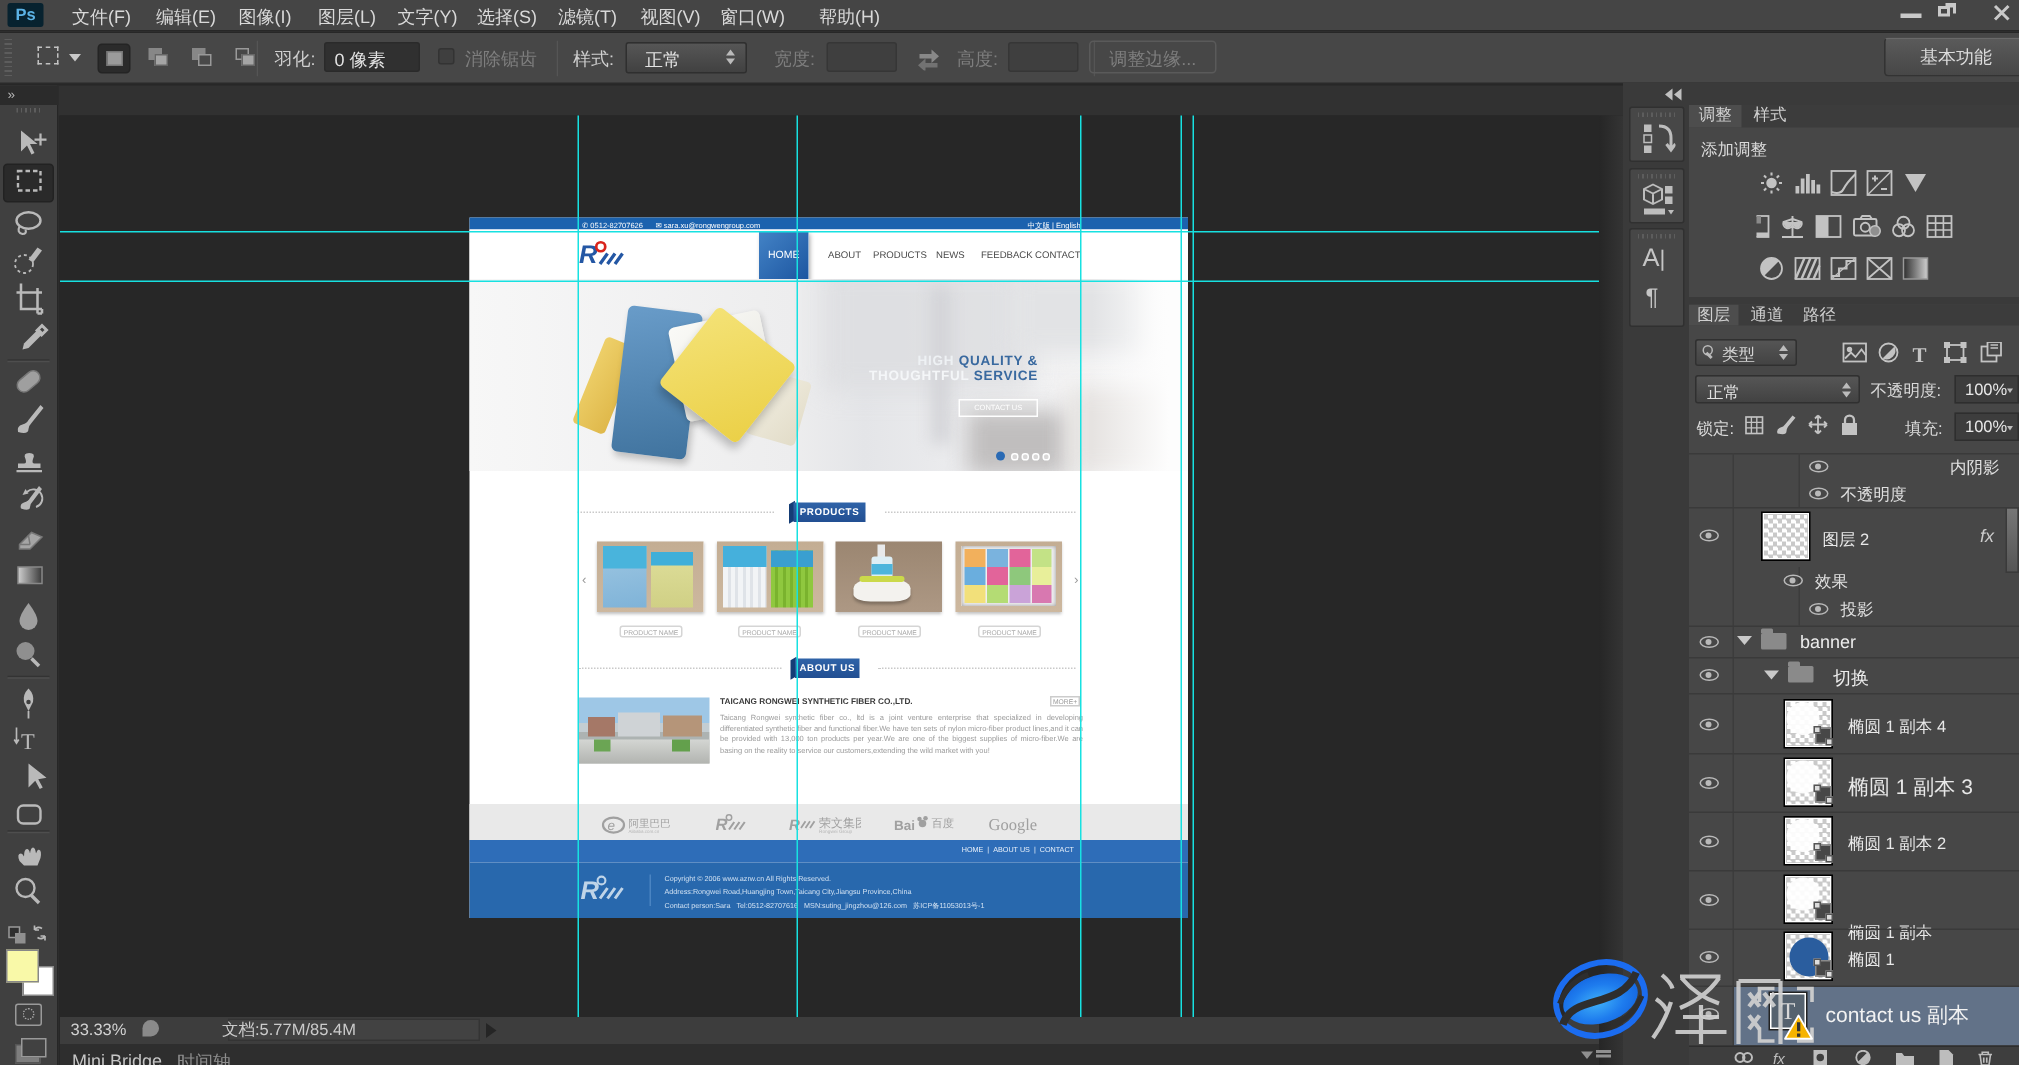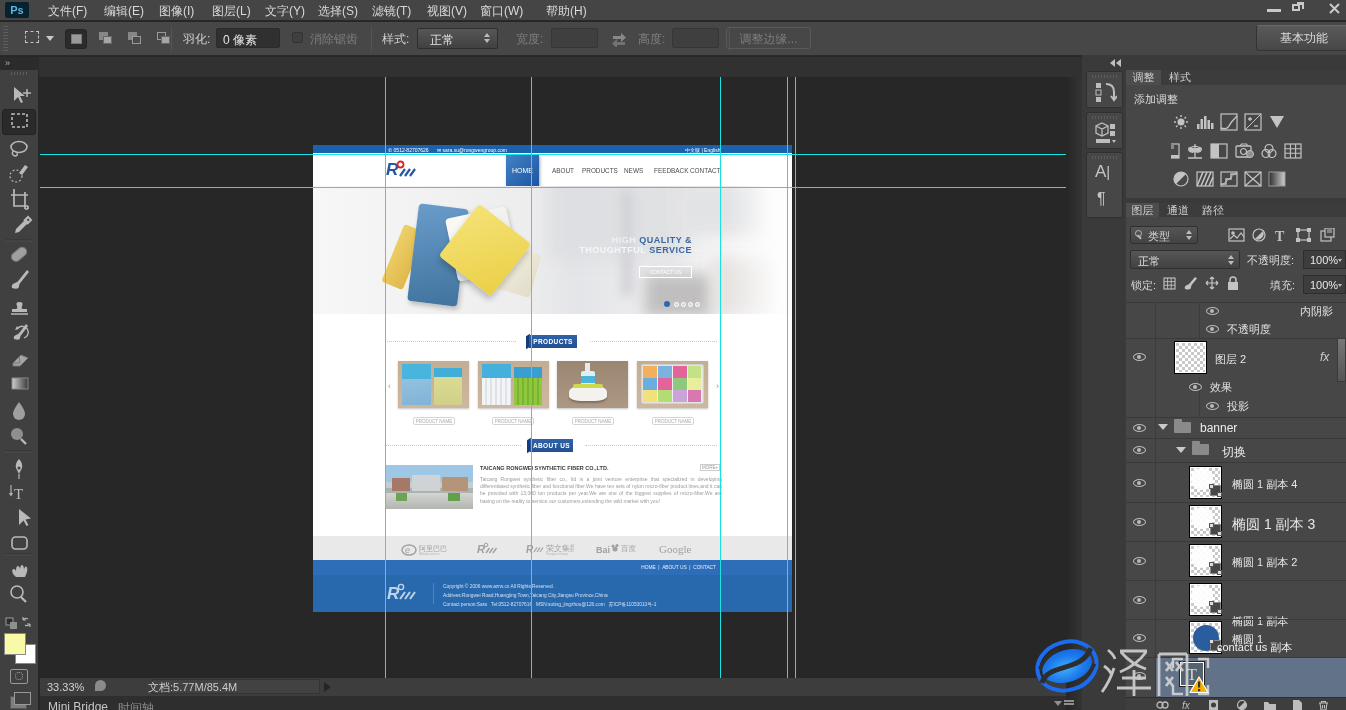--- a/index.html
+++ b/index.html
@@ -643,21 +643,21 @@
  <div class="eye" style="left:1133px;top:634px"></div>
  <div class="thumb" style="left:1190px;top:622px"></div>
  <div class="abs" style="left:1193px;top:625px;width:26px;height:26px;background:#2a5d9e;border-radius:50%"></div>
  <div class="vmask" style="left:1210px;top:640px"></div>
  <div class="abs" style="left:1232px;top:632px;color:#e8e8e8;font-size:11px">椭圆 1</div>
  <div class="abs" style="left:1126px;top:657px;width:220px;height:1px;background:#3a3a3a"></div>
 
  <div class="abs" style="left:1156px;top:658px;width:190px;height:39px;background:#627288"></div>
  <div class="eye" style="left:1133px;top:672px"></div>
  <div class="abs" style="left:1180px;top:662px;width:24px;height:24px;background:#55626f;border:1px solid #fff;outline:1px solid #222;color:#d8d8d8;font-size:16px;text-align:center;line-height:24px;font-family:'Liberation Serif'">T</div>
- <div class="abs" style="left:1217px;top:640px;color:#f2f2f2;font-size:11px">contact us 副本</div>
+ <div class="abs" style="left:1217px;top:668px;color:#f2f2f2;font-size:14px">contact us 副本</div>
 </div>
 <div class="abs" id="layfoot">
 <svg style="position:absolute;left:30px;top:2px" width="185" height="11" fill="none" stroke="#bdbdbd">
  <g>
           <circle cx="4" cy="5" r="3" stroke-width="1.3"></circle>
           <circle cx="9" cy="5" r="3" stroke-width="1.3"></circle>
         </g>
  <g transform="translate(26,0)">
           <text x="0" y="9" font-size="10" font-style="italic" fill="#bdbdbd" stroke="none">fx</text>
         </g>

